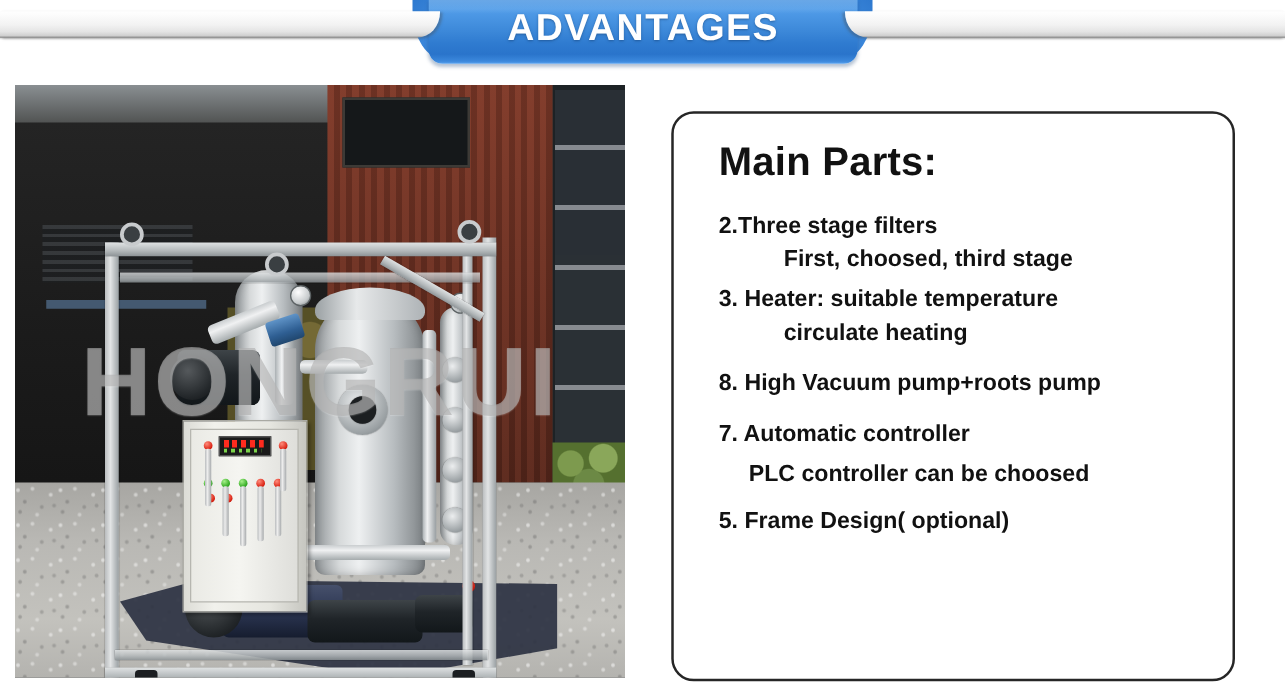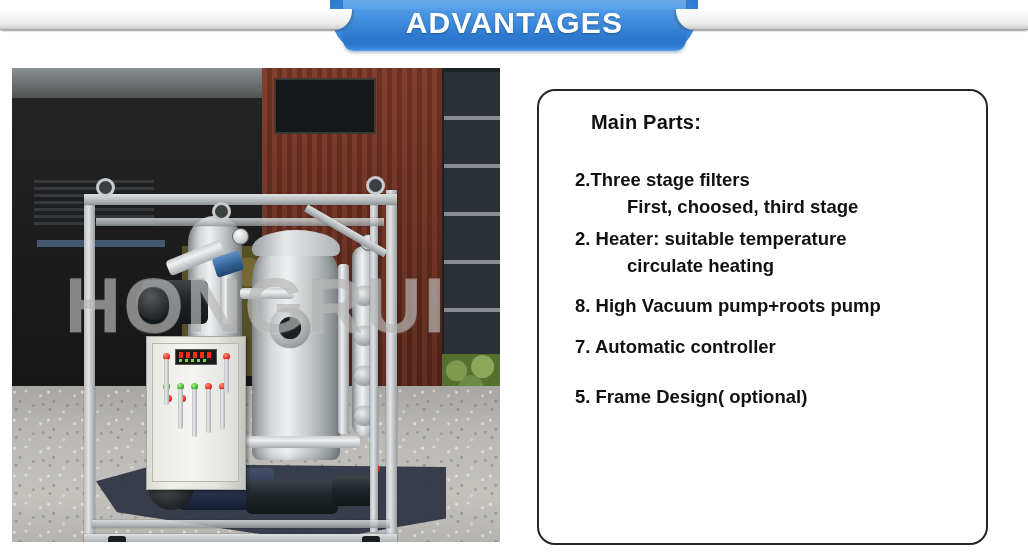--- a/index.html
+++ b/index.html
@@ -375,24 +375,24 @@
     position: absolute;
     left: 537px; top: 89px;
     width: 451px; height: 456px;
     box-sizing: border-box;
     border: 2px solid #262626;
     border-radius: 18px;
     background: #ffffff;
   }
   .parts-title {
     position: absolute;
-    left: 52px; top: 20px;
+    left: 36px; top: 20px;
     font-family: "Liberation Sans", sans-serif;
     font-weight: bold;
-    font-size: 20px;
+    font-size: 32px;
     color: #111111;
     letter-spacing: .2px;
   }
   .parts-list {
     position: absolute;
     left: 36px; top: 80px;
     right: 16px;
   }
   .part-line {
     font-family: "Liberation Sans", sans-serif;
@@ -528,24 +528,25 @@
 </div>
 
 <div class="parts-card">
   <div class="parts-title">Main Parts:</div>
 
   <div class="parts-list">
     <div class="part-line">2.Three stage filters</div>
     <div class="sp-8"></div>
     <div class="part-line indent-1">First, choosed, third stage</div>
     <div class="sp-14"></div>
-    <div class="part-line">2. Heater: suitable temperature</div>
+    <div class="part-line">3. Heater: suitable temperature</div>
     <div class="sp-8"></div>
     <div class="part-line indent-1">circulate heating</div>
     <div class="sp-22"></div>
     <div class="part-line">8. High Vacuum pump+roots pump</div>
     <div class="sp-22"></div>
     <div class="part-line">7. Automatic controller</div>
     <div class="sp-14"></div>
+    <div class="part-line indent-2">PLC controller can be choosed</div>
     <div class="sp-18"></div>
     <div class="part-line">5. Frame Design( optional)</div>
   </div>
 </div>
 
 </body></html>

